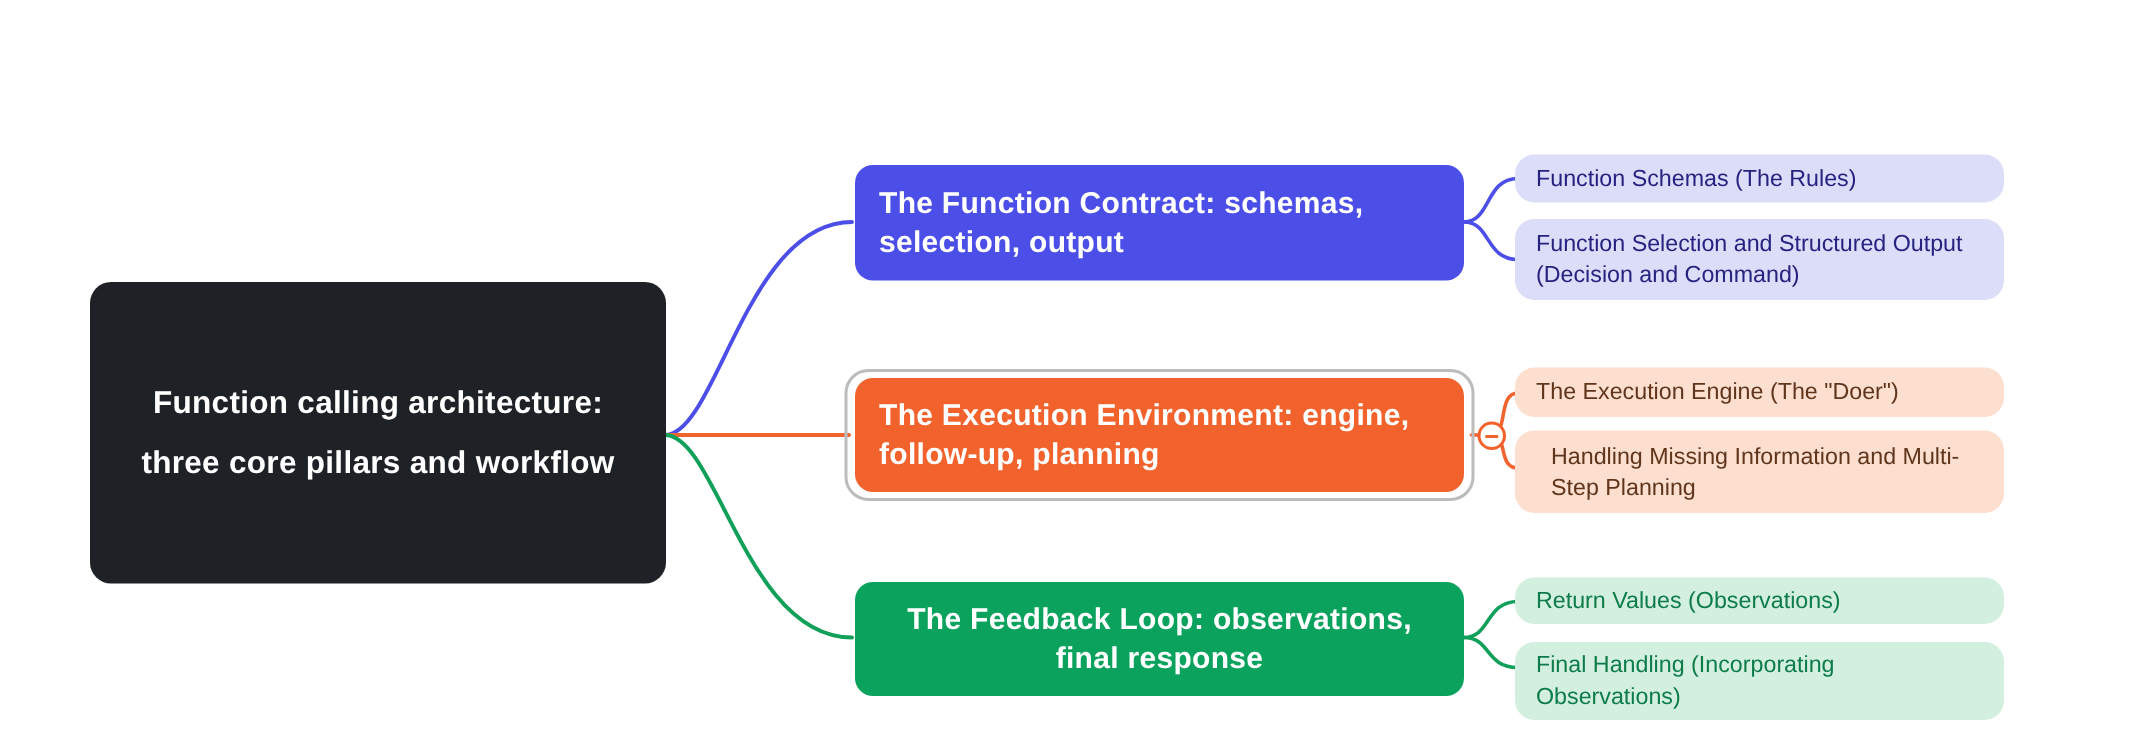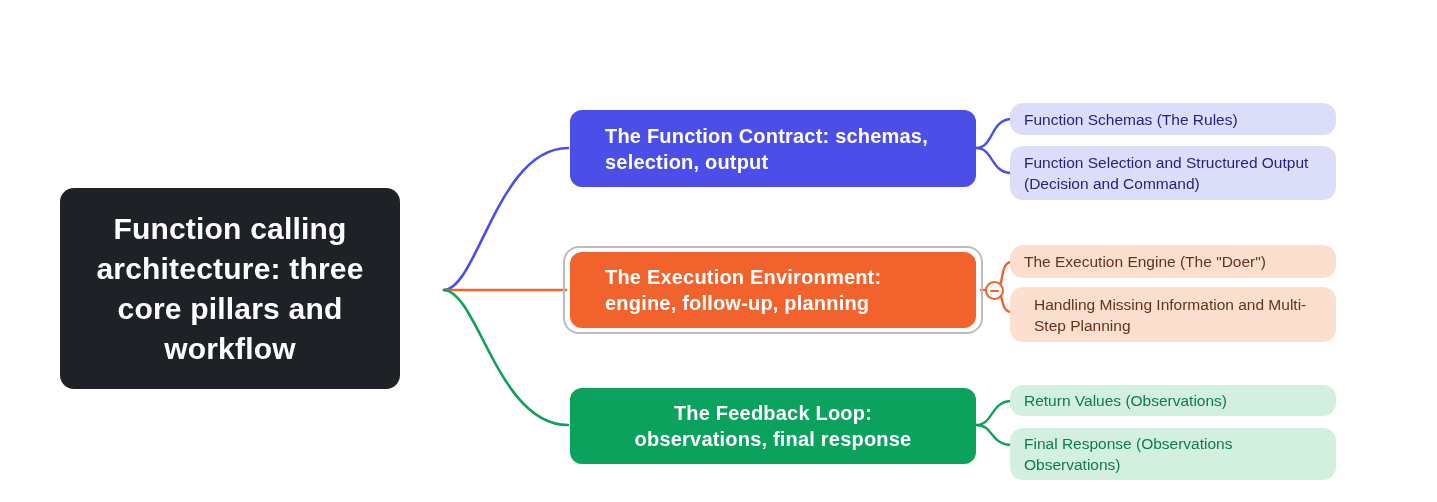--- a/index.html
+++ b/index.html
@@ -18,38 +18,38 @@
     position: absolute;
     left: 0; top: 0;
     width: 1437px; height: 502px;
     pointer-events: none;
   }
 
   .node { position: absolute; display: flex; align-items: center; }
 
   .root-node {
     left: 60px; top: 188px;
-    width: 340px; height: 201px;
+    width: 384px; height: 201px;
     background: #1e2125;
     border-radius: 14px;
     justify-content: center;
     text-align: center;
     padding: 0 26px;
     color: #ffffff;
-    font-size: 30px;
+    font-size: 21px;
     font-weight: 700;
     line-height: 40px;
     letter-spacing: 0.2px;
   }
 
   .branch-node {
     left: 570px;
     width: 406px; height: 77px;
     border-radius: 12px;
-    padding: 0 35px;
+    padding: 0 16px;
     color: #ffffff;
     font-size: 20px;
     font-weight: 700;
     line-height: 26px;
     letter-spacing: 0.2px;
   }
   .branch-contract { top: 110px; background: #4b4ee7; }
   .branch-execution { top: 252px; height: 76px; background: #f2622c; }
   .branch-feedback { top: 388px; height: 76px; background: #0ba25e; text-align: center; }
 
@@ -152,16 +152,16 @@
     <span>Handling Missing Information and Multi-Step Planning</span>
   </div>
 
   <div class="node branch-node branch-feedback">
     <span>The Feedback Loop: observations, final response</span>
   </div>
   <div class="node child-node child-green child-5">
     <span>Return Values (Observations)</span>
   </div>
   <div class="node child-node child-green child-6">
-    <span>Final Response (Observations Observations)</span>
+    <span>Final Handling (Incorporating Observations)</span>
   </div>
 
 </div>
 
 </body></html>

